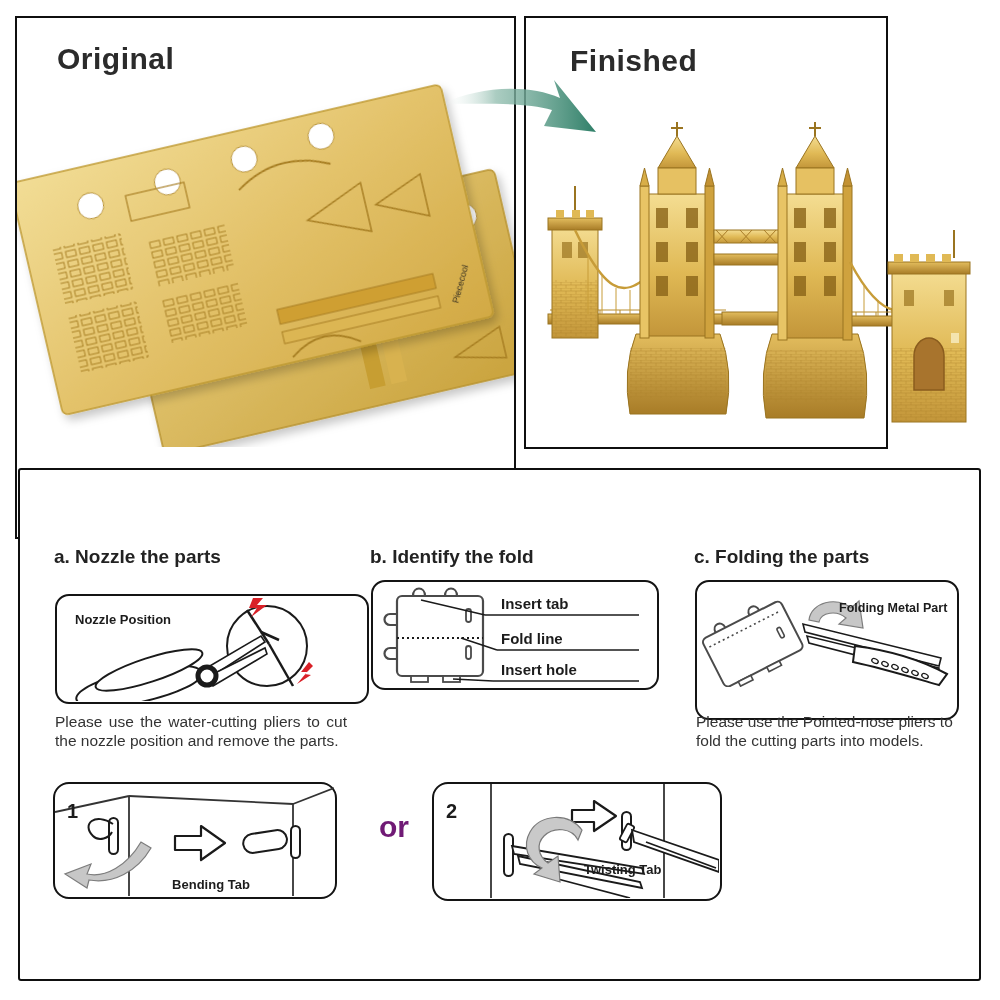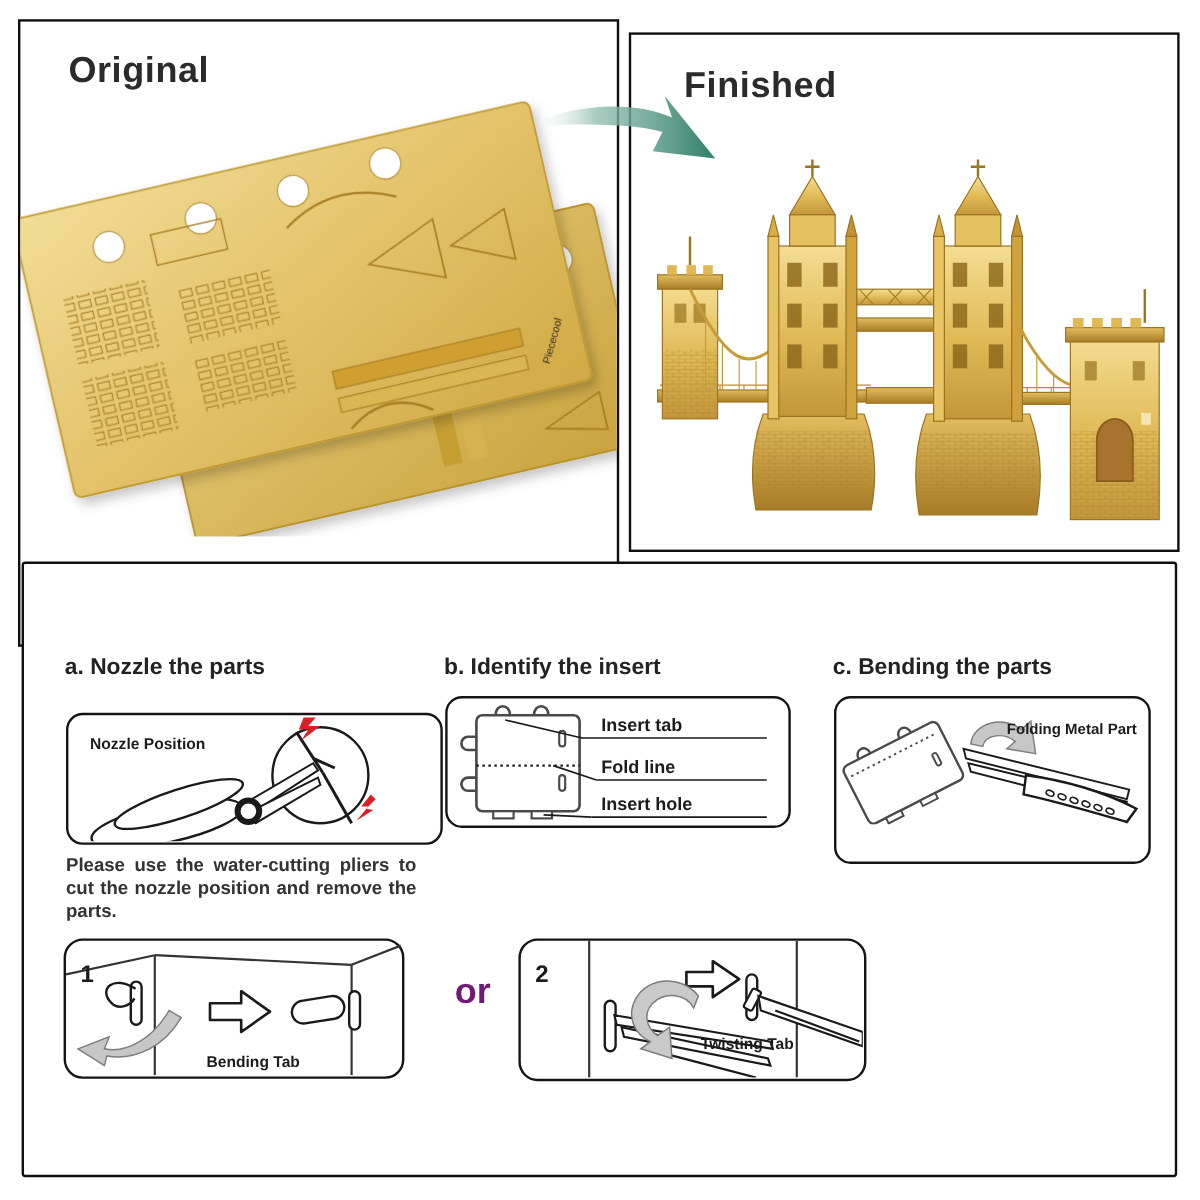--- a/index.html
+++ b/index.html
@@ -1,41 +1,41 @@
 <!DOCTYPE html>
 <html><head>
 <meta charset="utf-8">
 <style>
   html,body{margin:0;padding:0;background:#ffffff;}
   body{width:1000px;height:1000px;overflow:hidden;
        font-family:"Liberation Sans","DejaVu Sans",sans-serif;color:#2d2d2d;}
   .canvas{position:relative;width:1000px;height:1000px;background:#fff;}
   .panel{position:absolute;background:#fff;border:2px solid #0f0f0f;box-sizing:border-box;}
   #panel-original{left:15px;top:16px;width:501px;height:523px;}
-  #panel-finished{left:524px;top:16px;width:459px;height:433px;margin-top:11px;}
+  #panel-finished{left:524px;top:16px;width:364px;height:433px;}
   #panel-instructions{left:18px;top:468px;width:963px;height:513px;border-radius:3px;}
   .panel-title{position:absolute;font-size:30px;font-weight:700;color:#2b2b2b;letter-spacing:.5px;}
   #title-original{left:40px;top:24px;}
   #title-finished{left:44px;top:26px;}
   .photo-svg{position:absolute;left:0;top:0;}
   #transform-arrow{position:absolute;left:438px;top:72px;width:166px;height:86px;z-index:5;}
   
   .im-header{position:absolute;left:62px;top:42px;font-size:23px;color:#3d3d3d;}
   .im-header .bullet{display:inline-block;width:12px;height:12px;border-radius:50%;
                      background:#2e2e2e;margin-right:12px;vertical-align:2px;}
   .step-title{position:absolute;font-size:19px;font-weight:700;color:#222;white-space:nowrap;}
   #t-a{left:34px;top:76px;} #t-b{left:350px;top:76px;} #t-c{left:674px;top:76px;}
   #t-d{left:34px;top:278px;}
   .dbox{position:absolute;border:2.5px solid #141414;border-radius:14px;background:#fff;box-sizing:border-box;}
   #box-a{left:35px;top:124px;width:314px;height:110px;}
   #box-b{left:351px;top:110px;width:288px;height:110px;}
   #box-c{left:675px;top:110px;width:264px;height:140px;}
   #box-d1{left:33px;top:312px;width:284px;height:117px;border-radius:16px;}
   #box-d2{left:412px;top:312px;width:290px;height:119px;border-radius:16px;}
-  .step-desc{position:absolute;font-size:15.5px;line-height:1.25;color:#333;font-weight:bold;}
+  .step-desc{position:absolute;font-size:15.5px;line-height:1.25;color:#333;}
   #p-a{left:35px;top:226px;width:292px;text-align:justify;}
   #p-b{left:351px;top:226px;width:292px;}
   #p-c{left:676px;top:226px;width:280px;}
   #or-label{position:absolute;left:344px;top:340px;width:60px;text-align:center;
             font-size:30px;font-weight:700;color:#701a75;}
   svg text{font-family:"Liberation Sans","DejaVu Sans",sans-serif;fill:#1c1c1c;}
   .lbl{font-weight:700;}
 </style>
 </head>
 <body>
@@ -229,22 +229,22 @@
         <stop offset="1" stop-color="#2f7f68"></stop>
       </linearGradient>
     </defs>
     <path d="M4,32 C42,14 90,12 122,26 L116,8 L158,60 L106,54 L114,38 C86,30 42,32 4,32 Z" fill="url(#tealG)"></path>
   </svg>
 
   <div class="panel" id="panel-instructions">
 
 
     <div class="step-title" id="t-a">a. Nozzle the parts</div>
-    <div class="step-title" id="t-b">b. Identify the insert</div>
-    <div class="step-title" id="t-c">c. Bending the parts</div>
+    <div class="step-title" id="t-b">b. Identify the fold</div>
+    <div class="step-title" id="t-c">c. Folding the parts</div>
 
     <div class="dbox" id="box-a">
       <svg width="282" height="105" viewBox="0 0 282 105">
         <text x="18" y="28" font-size="13" class="lbl">Nozzle Position</text>
         <g>
           <circle cx="210" cy="50" r="40" fill="none" stroke="#1a1a1a" stroke-width="2"></circle>
         </g>
         <g stroke="#1a1a1a" stroke-width="2.5" fill="none">
           <line x1="190" y1="14" x2="212" y2="48"></line>
           <line x1="212" y1="48" x2="236" y2="90"></line>
@@ -315,20 +315,21 @@
             <ellipse cx="218" cy="91" rx="3.4" ry="2.2" transform="rotate(24 218 91)"></ellipse>
             <ellipse cx="228" cy="94" rx="3.4" ry="2.2" transform="rotate(24 228 94)"></ellipse>
           </g>
         </g>
         <path d="M112,38 C114,20 140,14 154,26 L162,19 L166,46 L142,42 L149,36 C140,28 124,30 122,40 Z" fill="#c7c7c7" stroke="#7d7d7d" stroke-width="1.2"></path>
         <text x="142" y="30" font-size="12.5" class="lbl">Folding Metal Part</text>
       </svg>
     </div>
 
     <p class="step-desc" id="p-a">Please use the water-cutting pliers to cut the nozzle position and remove the parts.</p>
+    <p class="step-desc" id="p-c">Please use the Pointed-nose pliers to fold the cutting parts into models.</p>
 
 
     <div class="dbox" id="box-d1">
       <svg width="279" height="112" viewBox="0 0 279 112">
         <g stroke="#333" stroke-width="1.8" fill="none">
           <line x1="0" y1="28" x2="74" y2="12"></line>
             <line x1="74" y1="12" x2="74" y2="112"></line>
           <line x1="74" y1="12" x2="238" y2="20"></line>
             <line x1="238" y1="20" x2="238" y2="112"></line>
           <line x1="238" y1="20" x2="279" y2="4"></line>

